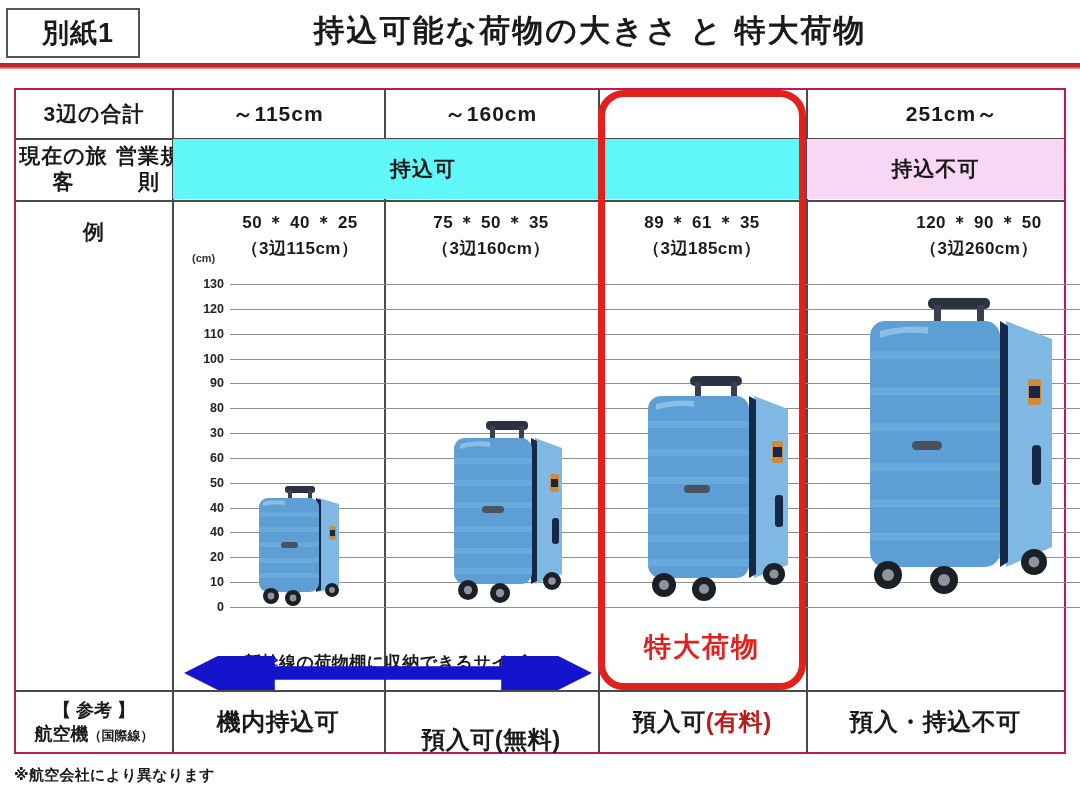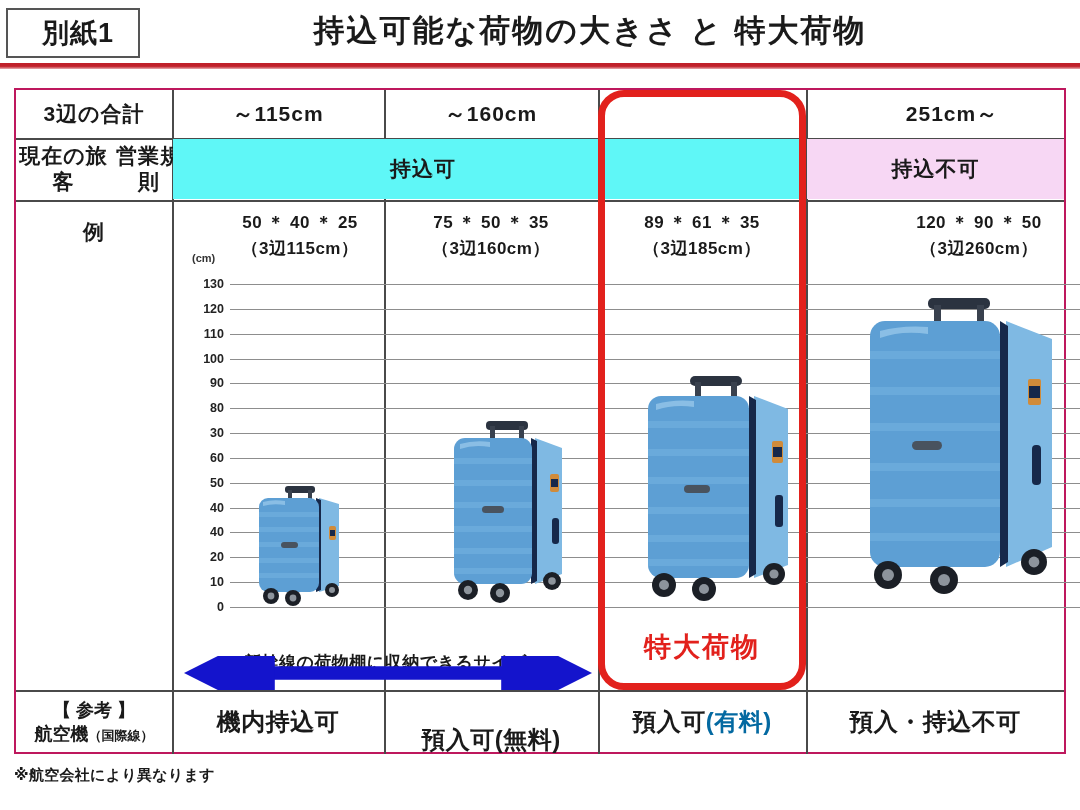--- a/index.html
+++ b/index.html
@@ -43,21 +43,21 @@
   .suitcase{position:absolute;}
 
   
   #ship-note{position:absolute;font-size:17px;font-weight:700;letter-spacing:.5px;text-align:center;}
   #oversize-label{position:absolute;display:flex;align-items:center;justify-content:center;
                   color:#e2211c;font-size:27px;font-weight:700;letter-spacing:2px;}
   #redbox{position:absolute;border:7px solid #e2211c;border-radius:26px;box-sizing:border-box;pointer-events:none;}
 
   .foot-txt{position:absolute;display:flex;align-items:center;justify-content:center;
             font-size:24px;font-weight:700;letter-spacing:.5px;text-align:center;}
-  .paid{color:#0369a1;}
+  .paid{color:#b91c1c;}
   #ref-label{position:absolute;text-align:center;font-size:18px;font-weight:700;line-height:1.35;width:100%;}
   #ref-label .sub{font-size:13px;}
   #footnote{position:absolute;left:14px;top:766px;font-size:15px;font-weight:700;letter-spacing:.3px;}
 </style>
 </head>
 <body>
 
 <div id="header">
   <div id="doc-tag">別紙1</div>
   <div id="main-title">持込可能な荷物の大きさ と 特大荷物</div>

